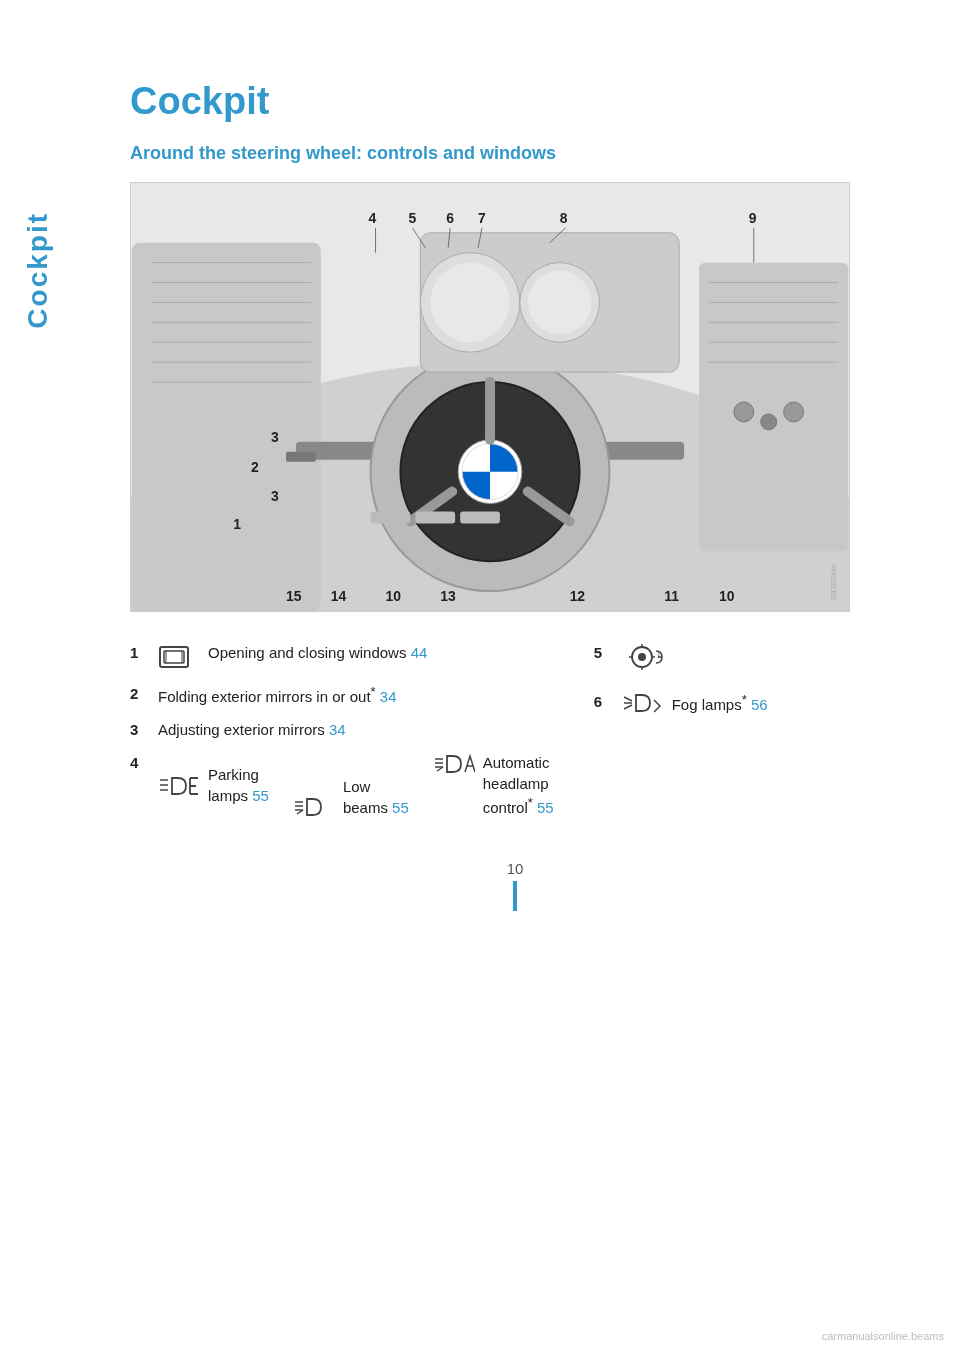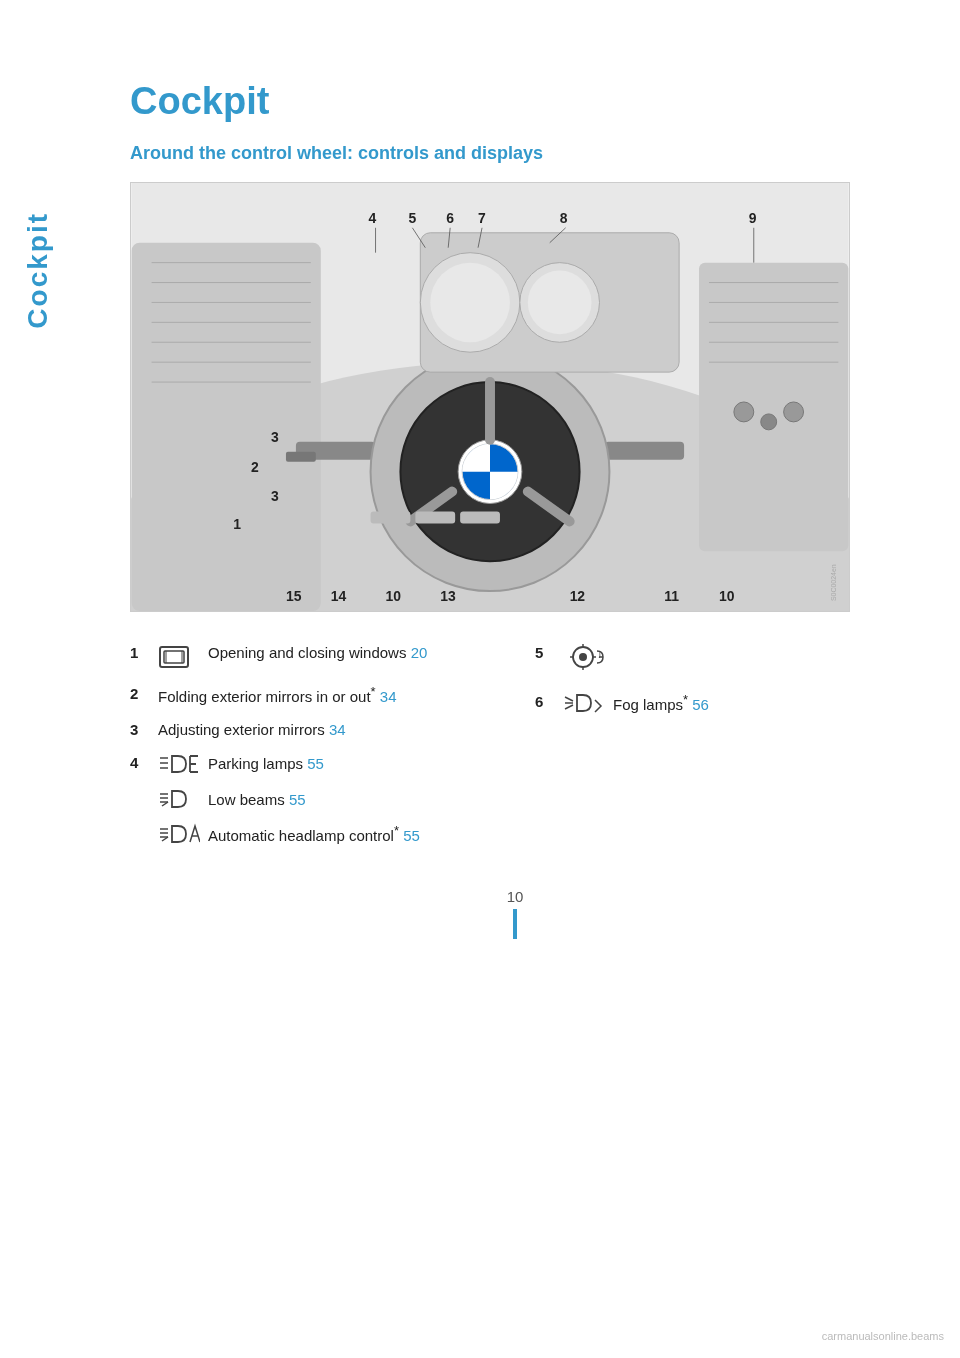--- a/index.html
+++ b/index.html
@@ -145,21 +145,21 @@
 <body>
 
 <div class="sidebar-label">
   <span>Cockpit</span>
 </div>
 
 <div class="main-content">
 
   <h1 class="page-title">Cockpit</h1>
 
-  <h2 class="section-subtitle">Around the control wheel: controls and displays</h2>
+  <h2 class="section-subtitle">Around the steering wheel: controls and windows</h2>
 
   <div class="diagram-container">
     <svg class="diagram-svg" viewBox="0 0 720 430" xmlns="http://www.w3.org/2000/svg">
 
       <rect width="720" height="430" fill="#e8e8e8"></rect>
 
       <ellipse cx="360" cy="380" rx="380" ry="200" fill="#d0d0d0"></ellipse>
 
       <rect x="0" y="60" width="190" height="370" fill="#c8c8c8" rx="8"></rect>
 
@@ -251,41 +251,41 @@
         <span class="item-number">1</span>
         <span class="item-icon">
           <svg viewBox="0 0 36 28" width="36" height="28" xmlns="http://www.w3.org/2000/svg">
             <rect x="2" y="4" width="28" height="20" rx="2" fill="none" stroke="#444" stroke-width="2"></rect>
             <rect x="6" y="8" width="20" height="12" rx="1" fill="none" stroke="#444" stroke-width="1.5"></rect>
             <line x1="8" y1="8" x2="8" y2="20" stroke="#444" stroke-width="1"></line>
             <line x1="24" y1="8" x2="24" y2="20" stroke="#444" stroke-width="1"></line>
           </svg>
         </span>
         <span class="item-text">
-          Opening and closing windows&nbsp;<span class="page-ref">20</span>
+          Opening and closing windows&nbsp;<span class="page-ref">44</span>
         </span>
       </div>
 
       <div class="item-row">
         <span class="item-number">2</span>
         <span class="item-text">
           Folding exterior mirrors in or out<sup class="asterisk">*</sup>&nbsp;<span class="page-ref">34</span>
         </span>
       </div>
 
       <div class="item-row">
         <span class="item-number">3</span>
         <span class="item-text">
           Adjusting exterior mirrors&nbsp;<span class="page-ref">34</span>
         </span>
       </div>
 
       <div class="item-row" style="align-items:flex-start;">
         <span class="item-number">4</span>
-        <div style="display:flex; flex-direction:column; gap:12px;">
+        <div style="display:flex; flex-direction:row; gap:24px;">
 
           <div style="display:flex; align-items:center;">
             <span class="item-icon">
               <svg viewBox="0 0 42 22" width="42" height="22" xmlns="http://www.w3.org/2000/svg">
 
                 <line x1="2" y1="5" x2="10" y2="5" stroke="#444" stroke-width="1.5"></line>
                 <line x1="2" y1="10" x2="10" y2="10" stroke="#444" stroke-width="1.5"></line>
                 <line x1="2" y1="15" x2="10" y2="15" stroke="#444" stroke-width="1.5"></line>
 
                 <path d="M14 3 L14 19 L20 19 Q28 19 28 11 Q28 3 20 3 Z" fill="none" stroke="#444" stroke-width="1.8"></path>

